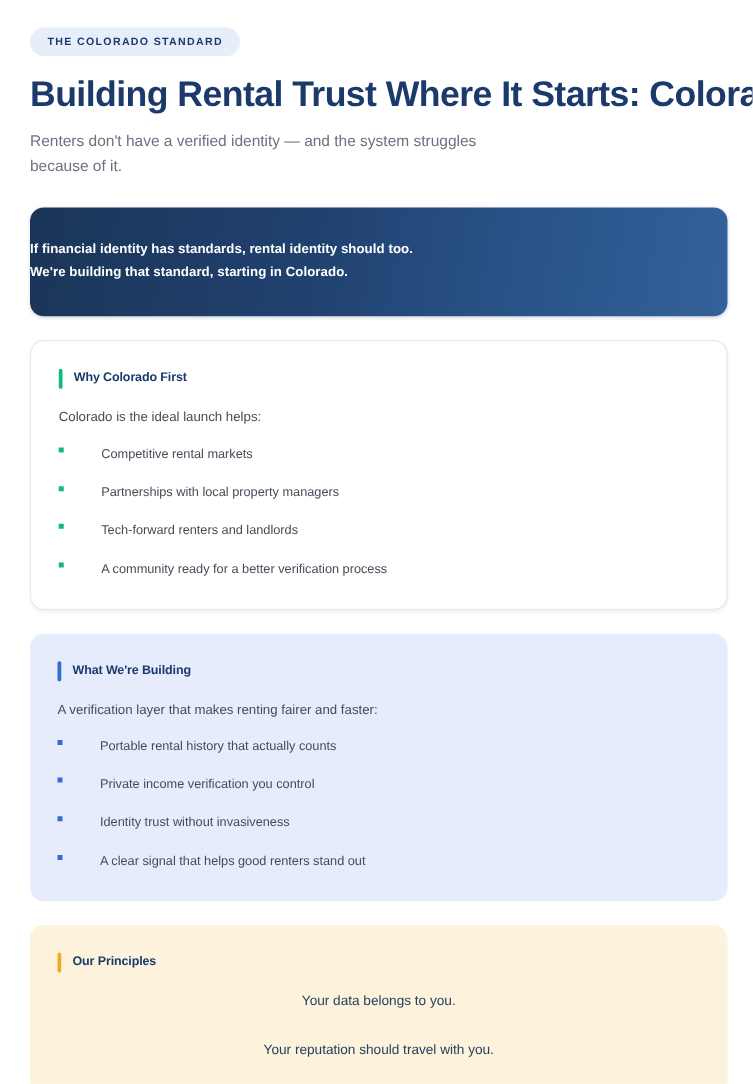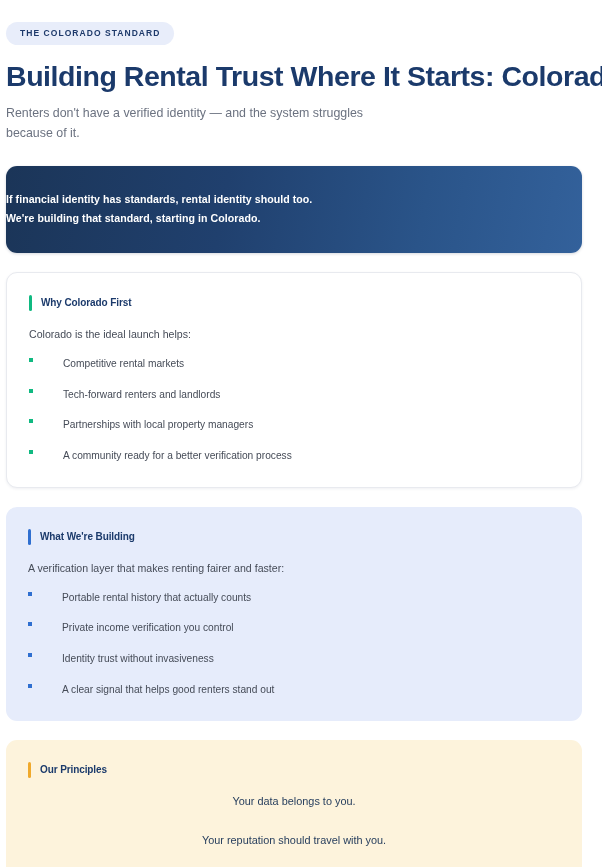--- a/index.html
+++ b/index.html
@@ -11,21 +11,21 @@
     height: 867px;
     background: #ffffff;
     font-family: "Liberation Sans", sans-serif;
     -webkit-font-smoothing: antialiased;
     overflow: hidden;
   }
   .page {
     width: 602px;
     height: 867px;
     box-sizing: border-box;
-    padding: 22px 20px 0 6px;
+    padding: 22px 20px 0 24px;
     background: #ffffff;
   }
 
   
   .badge {
     display: inline-block;
     background: #e8edfa;
     color: #1e3a6b;
     font-size: 8.5px;
     font-weight: bold;
@@ -182,25 +182,25 @@
       <span class="card-heading-text">Why Colorado First</span>
     </div>
     <p class="card-intro">Colorado is the ideal launch helps:</p>
     <ul class="bullet-list">
       <li class="bullet-item">
         <span class="bullet-dot" style="background:#10b981"></span>
         <span>Competitive rental markets</span>
       </li>
       <li class="bullet-item">
         <span class="bullet-dot" style="background:#10b981"></span>
+        <span>Partnerships with local property managers</span>
+      </li>
+      <li class="bullet-item">
+        <span class="bullet-dot" style="background:#10b981"></span>
         <span>Tech-forward renters and landlords</span>
-      </li>
-      <li class="bullet-item">
-        <span class="bullet-dot" style="background:#10b981"></span>
-        <span>Partnerships with local property managers</span>
       </li>
       <li class="bullet-item">
         <span class="bullet-dot" style="background:#10b981"></span>
         <span>A community ready for a better verification process</span>
       </li>
     </ul>
   </section>
 
   
   <section class="card blue">

